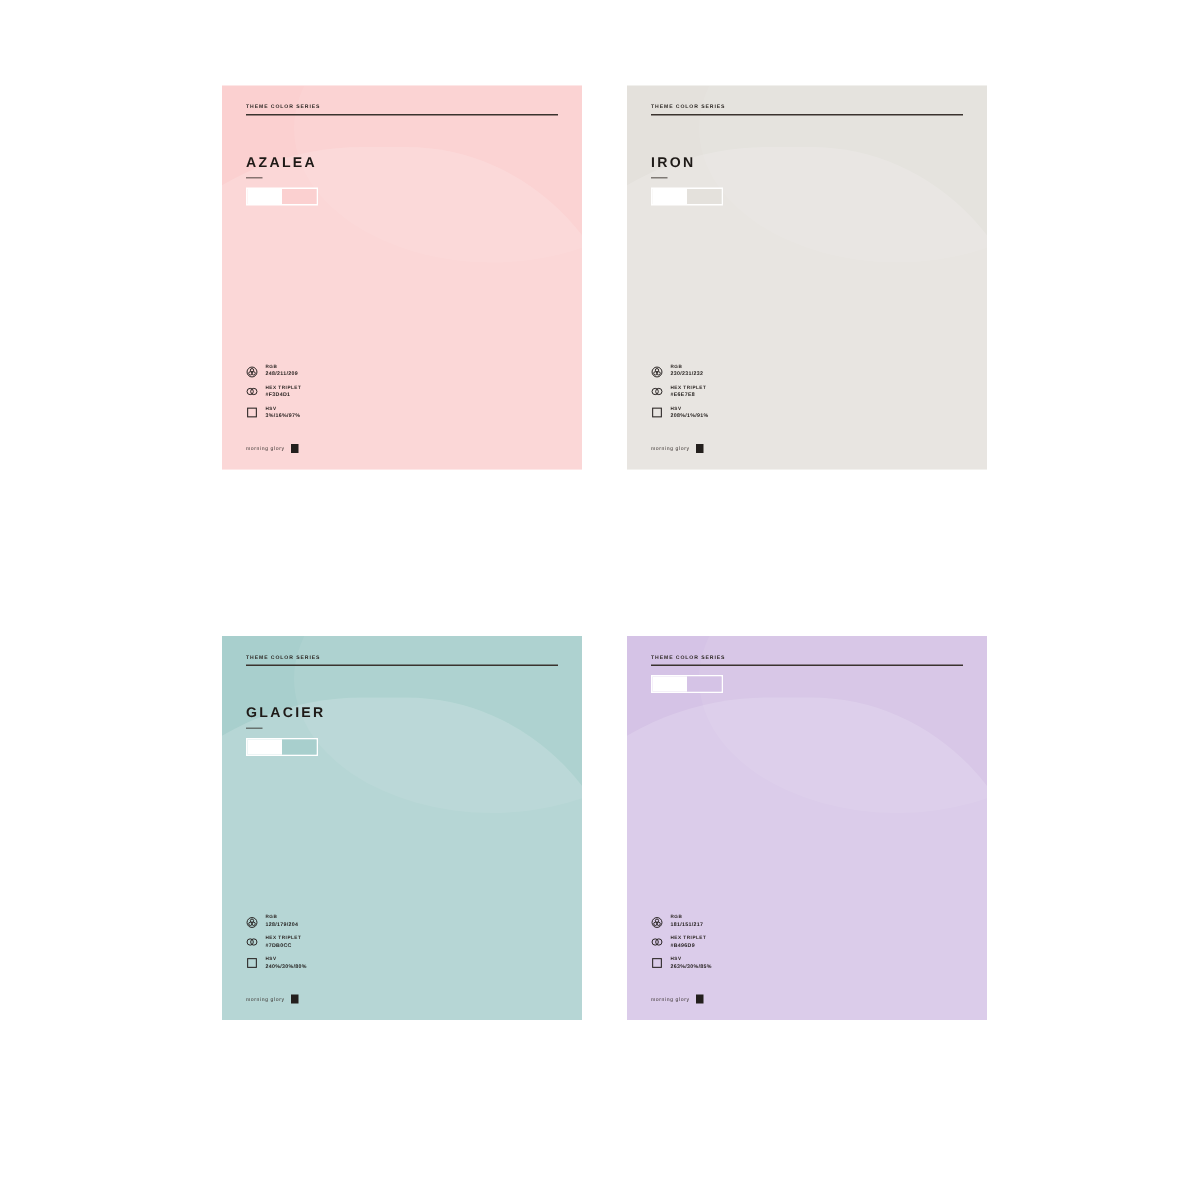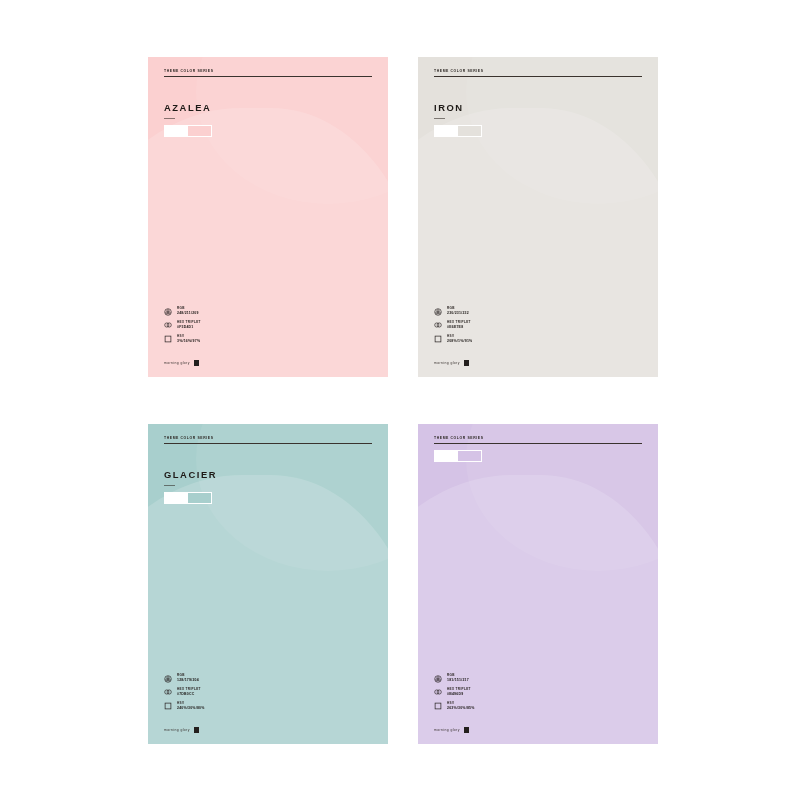--- a/index.html
+++ b/index.html
@@ -18,21 +18,21 @@
   #board {
     position: relative;
     width: 800px;
     height: 800px;
   }
 
   
   .card {
     position: absolute;
     width: 240px;
-    height: 320px;
+    height: 256px;
     overflow: hidden;
     box-sizing: border-box;
   }
   .card.pos-0 { left: 148px; top: 57px; }
   .card.pos-1 { left: 418px; top: 57px; }
   .card.pos-2 { left: 148px; top: 424px; }
   .card.pos-3 { left: 418px; top: 424px; }
 
   
   .sheen {

